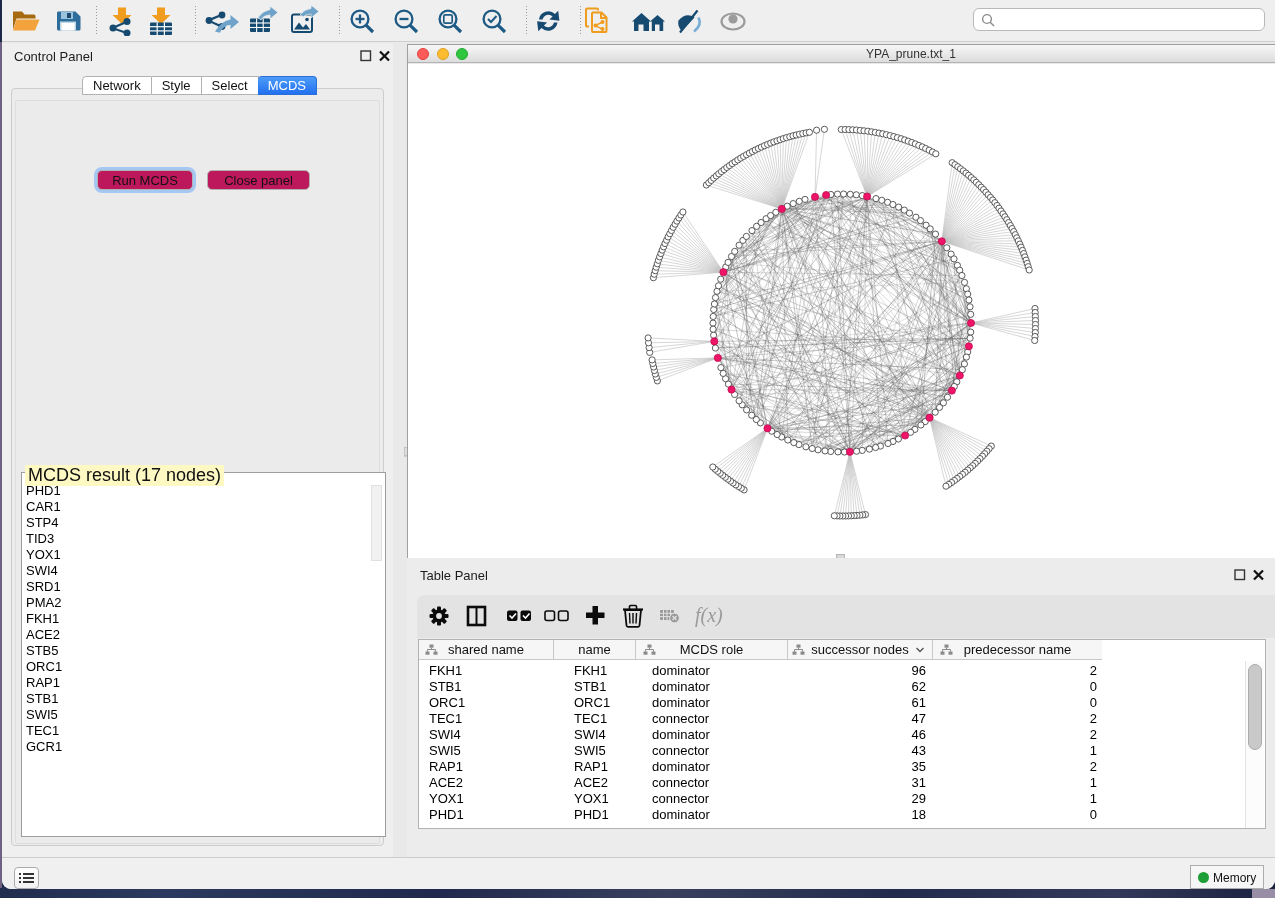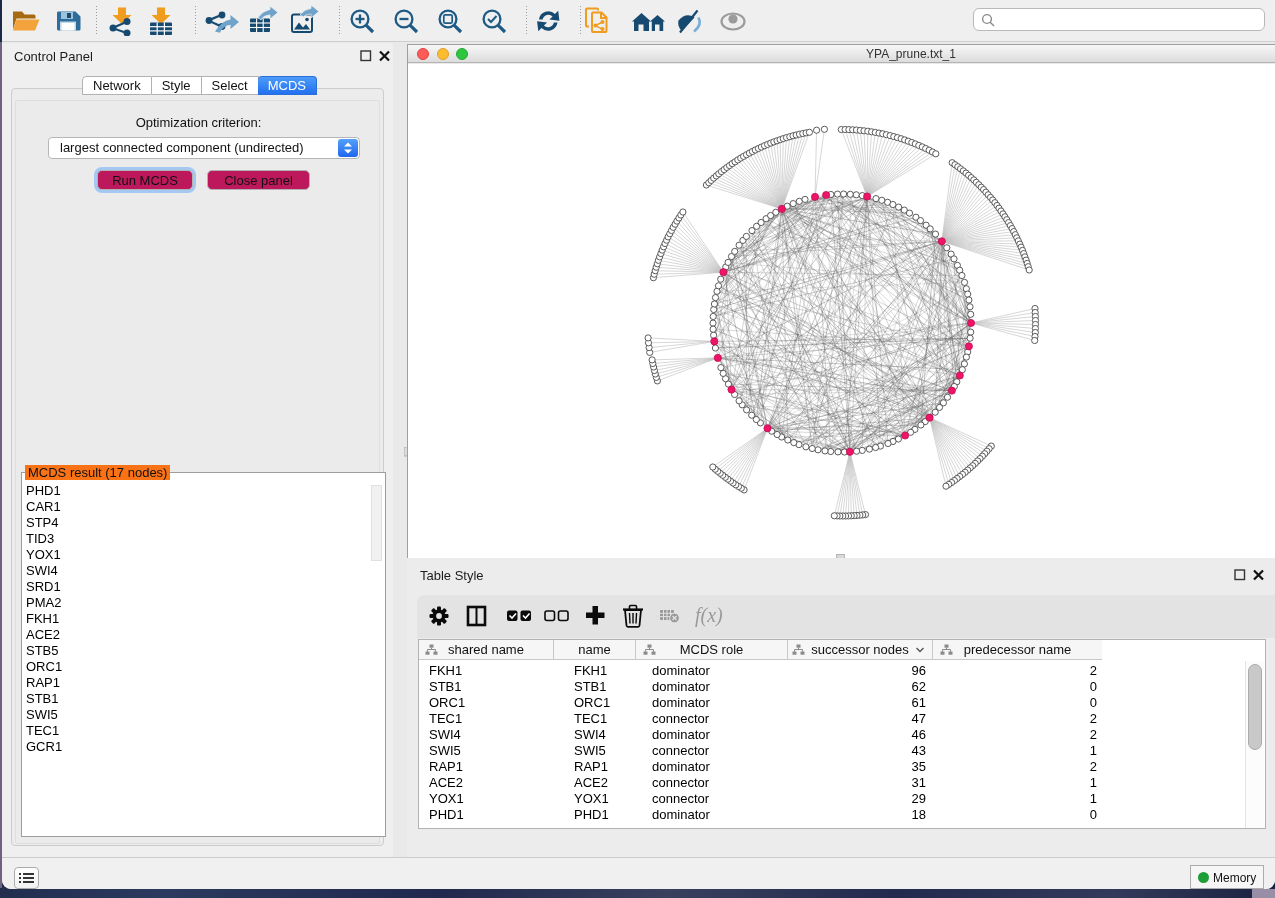--- a/index.html
+++ b/index.html
@@ -15,21 +15,21 @@
 .tab{float:left;height:19px;border:1px solid #b2b2b2;border-left:none;background:#fff;font-size:13px;color:#111;text-align:center;line-height:18px;padding:0 10px}
 .tab.first{border-left:1px solid #b2b2b2;border-radius:4px 0 0 0}
 .tab.sel{background:linear-gradient(#4d9cf8,#2270ef);color:#fff;border-color:#2a6fd8;border-radius:4px 4px 0 0;margin-left:-1px}
 .pane{position:absolute;left:9px;top:45px;width:373px;height:758px;background:#ececec;border:1px solid #cdcdcd;border-radius:4px}
 .pane2{position:absolute;left:3px;top:11px;width:365px;height:744px;background:#ebebeb;border:1px solid #dedede;border-radius:2px}
 .optlab{position:absolute;left:0;top:26px;width:373px;text-align:center;font-size:13px;color:#111}
 .combo{position:absolute;left:36px;top:48px;width:312px;height:22px;background:#fff;border:1px solid #b6b6b6;border-radius:4px;font-size:13px;color:#111;line-height:20px;padding-left:11px}
 .spin{position:absolute;right:1px;top:1px;width:20px;height:18px;border-radius:3px;background:linear-gradient(#54a1f9,#1f66ee)}
 .btn{position:absolute;height:20px;background:#be185d;border:1px solid #b2b2b2;border-radius:5px;font-size:13px;color:#111;text-align:center;line-height:19px}
 .fset{position:absolute;left:9px;top:383px;width:365px;height:365px;border:1px solid #9d9d9d;background:#fff}
-.fsetlab{position:absolute;left:5px;top:-8px;background:#f97316;padding:0 4px;font-size:13px;color:#111}
+.fsetlab{position:absolute;left:5px;top:-8px;background:#fef9c3;padding:0 4px;font-size:18px;color:#111}
 .mlist{position:absolute;left:1px;top:10px;font-size:13px;line-height:16px;color:#000}
 .mscroll{position:absolute;right:3px;top:12px;width:11px;height:76px;background:#f1f1f1;border:1px solid #e0e0e0}
 .netwin{position:absolute;left:405px;top:44px;width:870px;height:514px;border:1px solid #9f9f9f;border-right:none}
 .nettitle{position:absolute;left:0;top:0;width:100%;height:18px;background:linear-gradient(#f7f7f7,#dcdcdc);border-bottom:1px solid #b3b3b3}
 .tl{position:absolute;top:3px;width:12px;height:12px;border-radius:6px}
 .netcanvas{position:absolute;left:0;top:19px;width:868px;height:494px;background:#fff;overflow:hidden}
 .tpanel{position:absolute;left:405px;top:558px;width:870px;height:299px;background:#ececec}
 .tptitle{position:absolute;left:13px;top:10px;font-size:13px;color:#1c1c1c}
 .ttoolbar{position:absolute;left:10px;top:37px;width:860px;height:43px;background:#e3e3e3;border-radius:7px 0 0 0}
 .tbox{position:absolute;left:11px;top:81px;width:848px;height:190px;background:#fff;border:1px solid #b2b2b2;overflow:hidden}
@@ -174,26 +174,20 @@
         <path d="M20 1.5 L29 10.5 M29 1.5 L20 10.5" stroke="#111" stroke-width="2.2"></path>
       </svg>
 <div class="tabs">
 <div class="tab first">Network</div>
         <div class="tab">Style</div>
         <div class="tab">Select</div>
         <div class="tab sel">MCDS</div>
 </div>
 <div class="pane">
 <div class="pane2"></div>
-<div class="optlab">Optimization criterion:</div>
-<div class="combo">largest connected component (undirected)
-<div class="spin"><svg width="20" height="18" viewBox="0 0 20 18">
-              <path d="M6 7.5 l4 -4 4 4 Z M6 10.5 l4 4 4 -4 Z" fill="#fff"></path>
-            </svg></div>
-</div>
 <div class="btn" style="left:85px;top:81px;width:96px;box-shadow:0 0 0 3px #a5c8f2">Run MCDS</div>
 <div class="btn" style="left:195px;top:81px;width:103px">Close panel</div>
 <div class="fset">
 <div class="fsetlab" style="left:3px;padding:0 3px">MCDS result (17 nodes)</div>
 <div class="mlist" style="left:4px">PHD1<br>CAR1<br>STP4<br>TID3<br>YOX1<br>SWI4<br>SRD1<br>PMA2<br>FKH1<br>ACE2<br>STB5<br>ORC1<br>RAP1<br>STB1<br>SWI5<br>TEC1<br>GCR1</div>
 <div class="mscroll"></div>
 </div>
 </div>
 </div>
 <div class="gap"></div>
@@ -1095,21 +1089,21 @@
 <circle cx="306.3" cy="277.4" r="3.6"></circle>
 <circle cx="315.4" cy="208.2" r="3.6"></circle>
 </g>
 </svg>
 </div>
 </div>
 <svg class="abs" style="left:834px;top:554px" width="10" height="8" viewBox="0 0 10 8">
       <rect x="0.5" y="0.5" width="8" height="6" fill="#d8d8d8" stroke="#b5b5b5"></rect>
     </svg>
 <div class="tpanel">
-<div class="tptitle">Table Style</div>
+<div class="tptitle">Table Panel</div>
 <svg class="abs" style="left:827px;top:11px" width="32" height="13" viewBox="0 0 32 13">
         <rect x="1" y="1" width="9.5" height="9.5" fill="none" stroke="#333" stroke-width="1.4"></rect>
         <path d="M20 1.5 L29 10.5 M29 1.5 L20 10.5" stroke="#111" stroke-width="2.2"></path>
       </svg>
 <div class="ttoolbar">
 <svg width="310" height="43" viewBox="0 0 310 43">
 
 <g transform="translate(22,21)">
             <g fill="#0b0b0b">
               <circle r="6.5"></circle>

